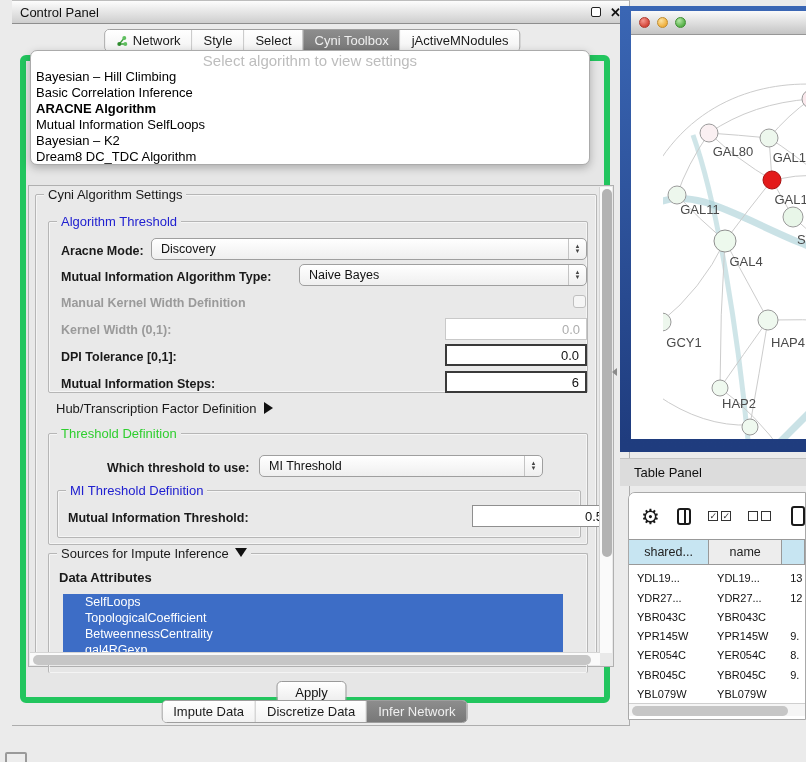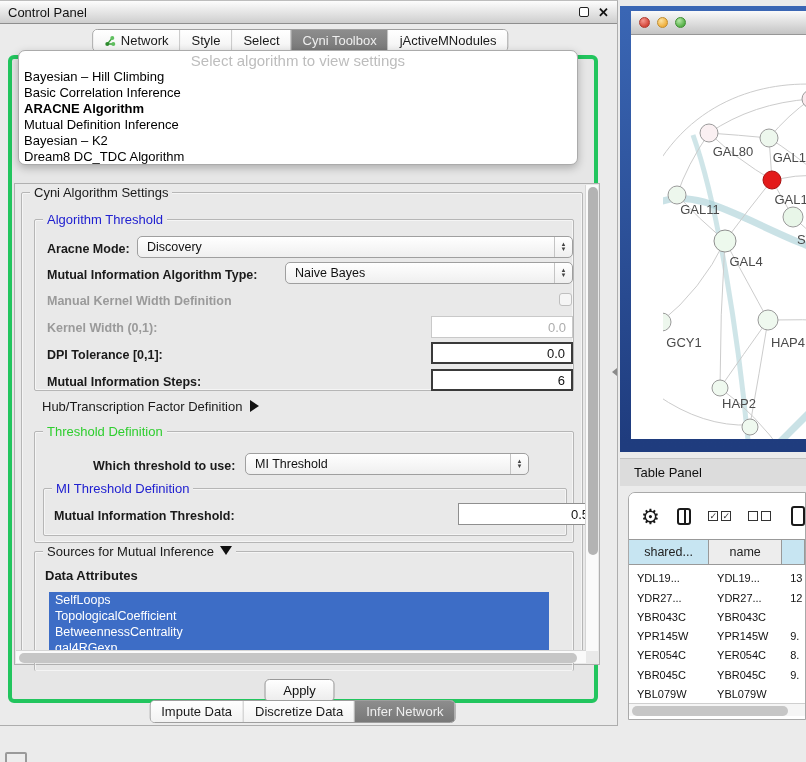--- a/index.html
+++ b/index.html
@@ -1,20 +1,20 @@
 <!DOCTYPE html>
 <html><head>
 <meta charset="utf-8">
 <style>
   * { margin:0; padding:0; box-sizing:border-box; }
   html,body { width:806px; height:762px; overflow:hidden; }
   body { font-family:"Liberation Sans", sans-serif; background:#EBEBEB; position:relative; color:#1a1a1a; }
 
   
-  .cp-window { position:absolute; left:0; top:8; width:618px; height:726px; background:#EBEBEB;
+  .cp-window { position:absolute; left:12px; top:8; width:618px; height:726px; background:#EBEBEB;
                border-right:1px solid #ADADAD; border-bottom:1px solid #ADADAD; border-top:1px solid #BDBDBD; }
   .cp-titlebar { position:absolute; left:0; top:0; width:100%; height:23px;
                  background:linear-gradient(#FDFDFD,#CECECE); border-bottom:1px solid #8E8E8E;
                  display:flex; align-items:center; padding:0 8px; }
   .cp-title { font-size:13px; color:#111; }
   .cp-title-icons { margin-left:auto; display:flex; align-items:center; gap:9px; }
   .float-box { width:10px; height:10px; border:1.6px solid #222; border-radius:2px; background:#fff; }
   .close-x { font-size:13px; font-weight:bold; color:#111; line-height:1; }
 
   
@@ -27,21 +27,21 @@
   .top-tabs { top:28px; left:50%; transform:translateX(-52%); }
   .bottom-tabs { top:699px; left:50%; transform:translateX(-52%); }
 
   
   .ghost-combo { position:absolute; left:60px; top:155px; width:517px; height:27px; border:1px solid #BDBDBD;
                  border-radius:6px; background:#F4F4F4; display:flex; align-items:center; padding-left:16px;
                  font-size:13px; color:#C6C6C6; }
 
   
   .outer-panel { position:absolute; left:8px; top:54px; width:590px; height:648px; background:#E6E6E6;
-                 border:4px solid #22c55e; border-radius:6px; }
+                 border:6px solid #22c55e; border-radius:6px; }
   .scrollpane { position:absolute; left:2px; top:124px; width:586px; height:482px; background:#E9E9E9;
                 border:1px solid #B0B0B0; }
 
   
   .grp { position:absolute; border:1px solid #B6B6B6; border-radius:2px; box-shadow:inset 0 0 0 1px rgba(255,255,255,.55); }
   .grp-title { position:absolute; top:-8px; left:8px; background:#E9E9E9; padding:0 4px; font-size:13px; white-space:nowrap; }
   .t-blue { color:#2020D0; } .t-green { color:#2FCE2F; } .t-black { color:#1a1a1a; }
 
   .lbl { position:absolute; font-size:12.5px; font-weight:bold; color:#1a1a1a; white-space:nowrap; }
   .lbl.dis { color:#9A9A9A; }
@@ -57,21 +57,21 @@
   .tinput.focus { border:2px solid #3A3A3A; }
   .tinput.thin  { border:1px solid #8F8F8F; }
   .tinput.dis   { border:1px solid #C9C9C9; color:#ADADAD; }
 
   .checkbox { position:absolute; width:13px; height:13px; border:1px solid #BFBFBF; border-radius:3px; background:#F5F5F5; }
 
   .arrow-r { display:inline-block; width:0; height:0; border-left:9px solid #111; border-top:6px solid transparent; border-bottom:6px solid transparent; margin-left:8px; vertical-align:-1px;}
   .arrow-d { display:inline-block; width:0; height:0; border-top:9px solid #111; border-left:6px solid transparent; border-right:6px solid transparent; margin-left:6px; vertical-align:1px;}
 
   .attr-list { position:absolute; left:14px; top:40px; width:516px; height:66px; overflow:hidden; }
-  .attr-item { height:16px; background:#3D6DC6; color:#fff; font-size:12.5px; line-height:16px; padding-left:6px;
+  .attr-item { height:16px; background:#3D6DC6; color:#fff; font-size:12.5px; line-height:16px; padding-left:22px;
                width:500px; }
 
   .vscroll { position:absolute; right:1px; top:1px; width:13px; height:466px; background:#FAFAFA; border-left:1px solid #D5D5D5; }
   .vthumb { position:absolute; left:1.5px; top:2px; width:10px; height:368px; background:#B3B3B3; border-radius:5px; }
   .hscroll { position:absolute; left:1px; bottom:1px; width:570px; height:13px; background:#FAFAFA; border-top:1px solid #D5D5D5; }
   .hthumb { position:absolute; left:3px; top:1.5px; width:558px; height:10px; background:#C6C6C6; border-radius:5px; }
 
   .apply-btn { position:absolute; left:50%; transform:translateX(-55%); top:620px; width:70px; height:23px;
                background:linear-gradient(#FFFFFF,#ECECEC); border:1px solid #9A9A9A; border-radius:5px;
                font-size:13px; display:flex; align-items:center; justify-content:center; color:#111; }
@@ -230,21 +230,21 @@
           <div class="grp" style="left:8px; top:56px; width:524px; height:48px;">
             <span class="grp-title t-blue">MI Threshold Definition</span>
             <span class="lbl" style="left:10px; top:20px;">Mutual Information Threshold:</span>
             <div class="tinput thin" style="left:384px; top:14px; width:138px;margin-left:30px;">
               <span>0.5</span>
             </div>
           </div>
         </div>
 
         <div class="grp" style="left:12px; top:358px; width:540px; height:120px; border-bottom:none;">
-          <span class="grp-title t-black"><span>Sources for Mutual Inference</span><span class="arrow-d"></span></span>
+          <span class="grp-title t-black"><span>Sources for Impute Inference</span><span class="arrow-d"></span></span>
           <span class="lbl" style="left:10px; top:16px; font-size:13px;">Data Attributes</span>
           <div class="attr-list" id="attr-list">
 
           <div class="attr-item">SelfLoops</div>
               <div class="attr-item">TopologicalCoefficient</div>
               <div class="attr-item">BetweennessCentrality</div>
               <div class="attr-item">gal4RGexp</div>
             </div>
         </div>
       </div>
@@ -270,21 +270,21 @@
       <div class="seg sel">
         <span>Infer Network</span>
       </div>
     </div>
 
   <div class="dd-popup" id="dd-popup">
     <div class="dd-head">Select algorithm to view settings</div>
   <div class="dd-item">Bayesian – Hill Climbing</div>
       <div class="dd-item">Basic Correlation Inference</div>
       <div class="dd-item sel">ARACNE Algorithm</div>
-      <div class="dd-item">Mutual Definition Inference</div>
+      <div class="dd-item">Mutual Information SelfLoops</div>
       <div class="dd-item">Bayesian – K2</div>
       <div class="dd-item">Dream8 DC_TDC Algorithm</div>
     </div>
 </div>
 
 <div class="net-window">
   <div class="net-titlebar">
     <span class="light red"></span>
     <span class="light yellow"></span>
     <span class="light green"></span>

